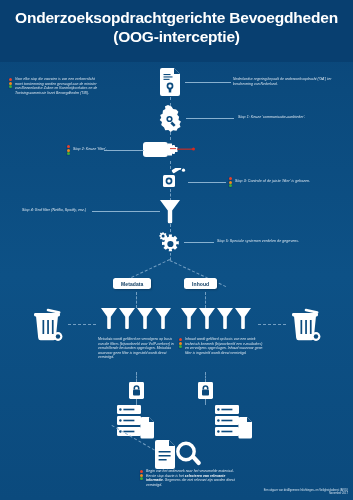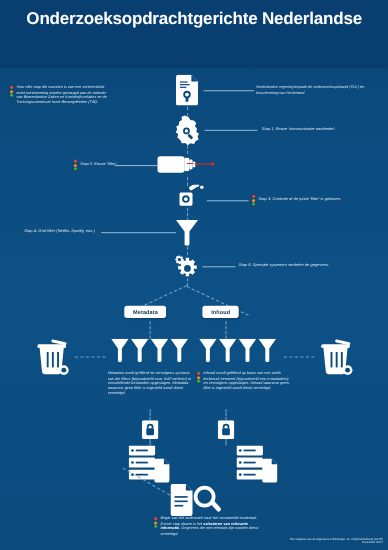--- a/index.html
+++ b/index.html
@@ -136,21 +136,22 @@
   }
 </style>
 </head>
 <body>
 
 <div class="poster">
 
   <div class="header-band"></div>
 
   <div class="title">
-    <span>Onderzoeksopdrachtgerichte Nederlandse</span>
+    <span>Onderzoeksopdrachtgerichte Bevoegdheden</span>
+    <span class="line2">(OOG-interceptie)</span>
   </div>
 
   <div class="tl" style="left:8px; top:78px;">
     <i class="r"></i>
     <i class="o"></i>
     <i class="g"></i>
   </div>
   <div class="cap" style="left:15px; top:77px; width:88px;">Voor elke stap die voorzien is van een verkeerslicht moet toestemming worden gevraagd aan de minister van Binnenlandse Zaken en Koninkrijksrelaties en de Toetsingscommissie Inzet Bevoegdheden (TIB).</div>
 
   <div class="ic" style="left:160px; top:68px;">

